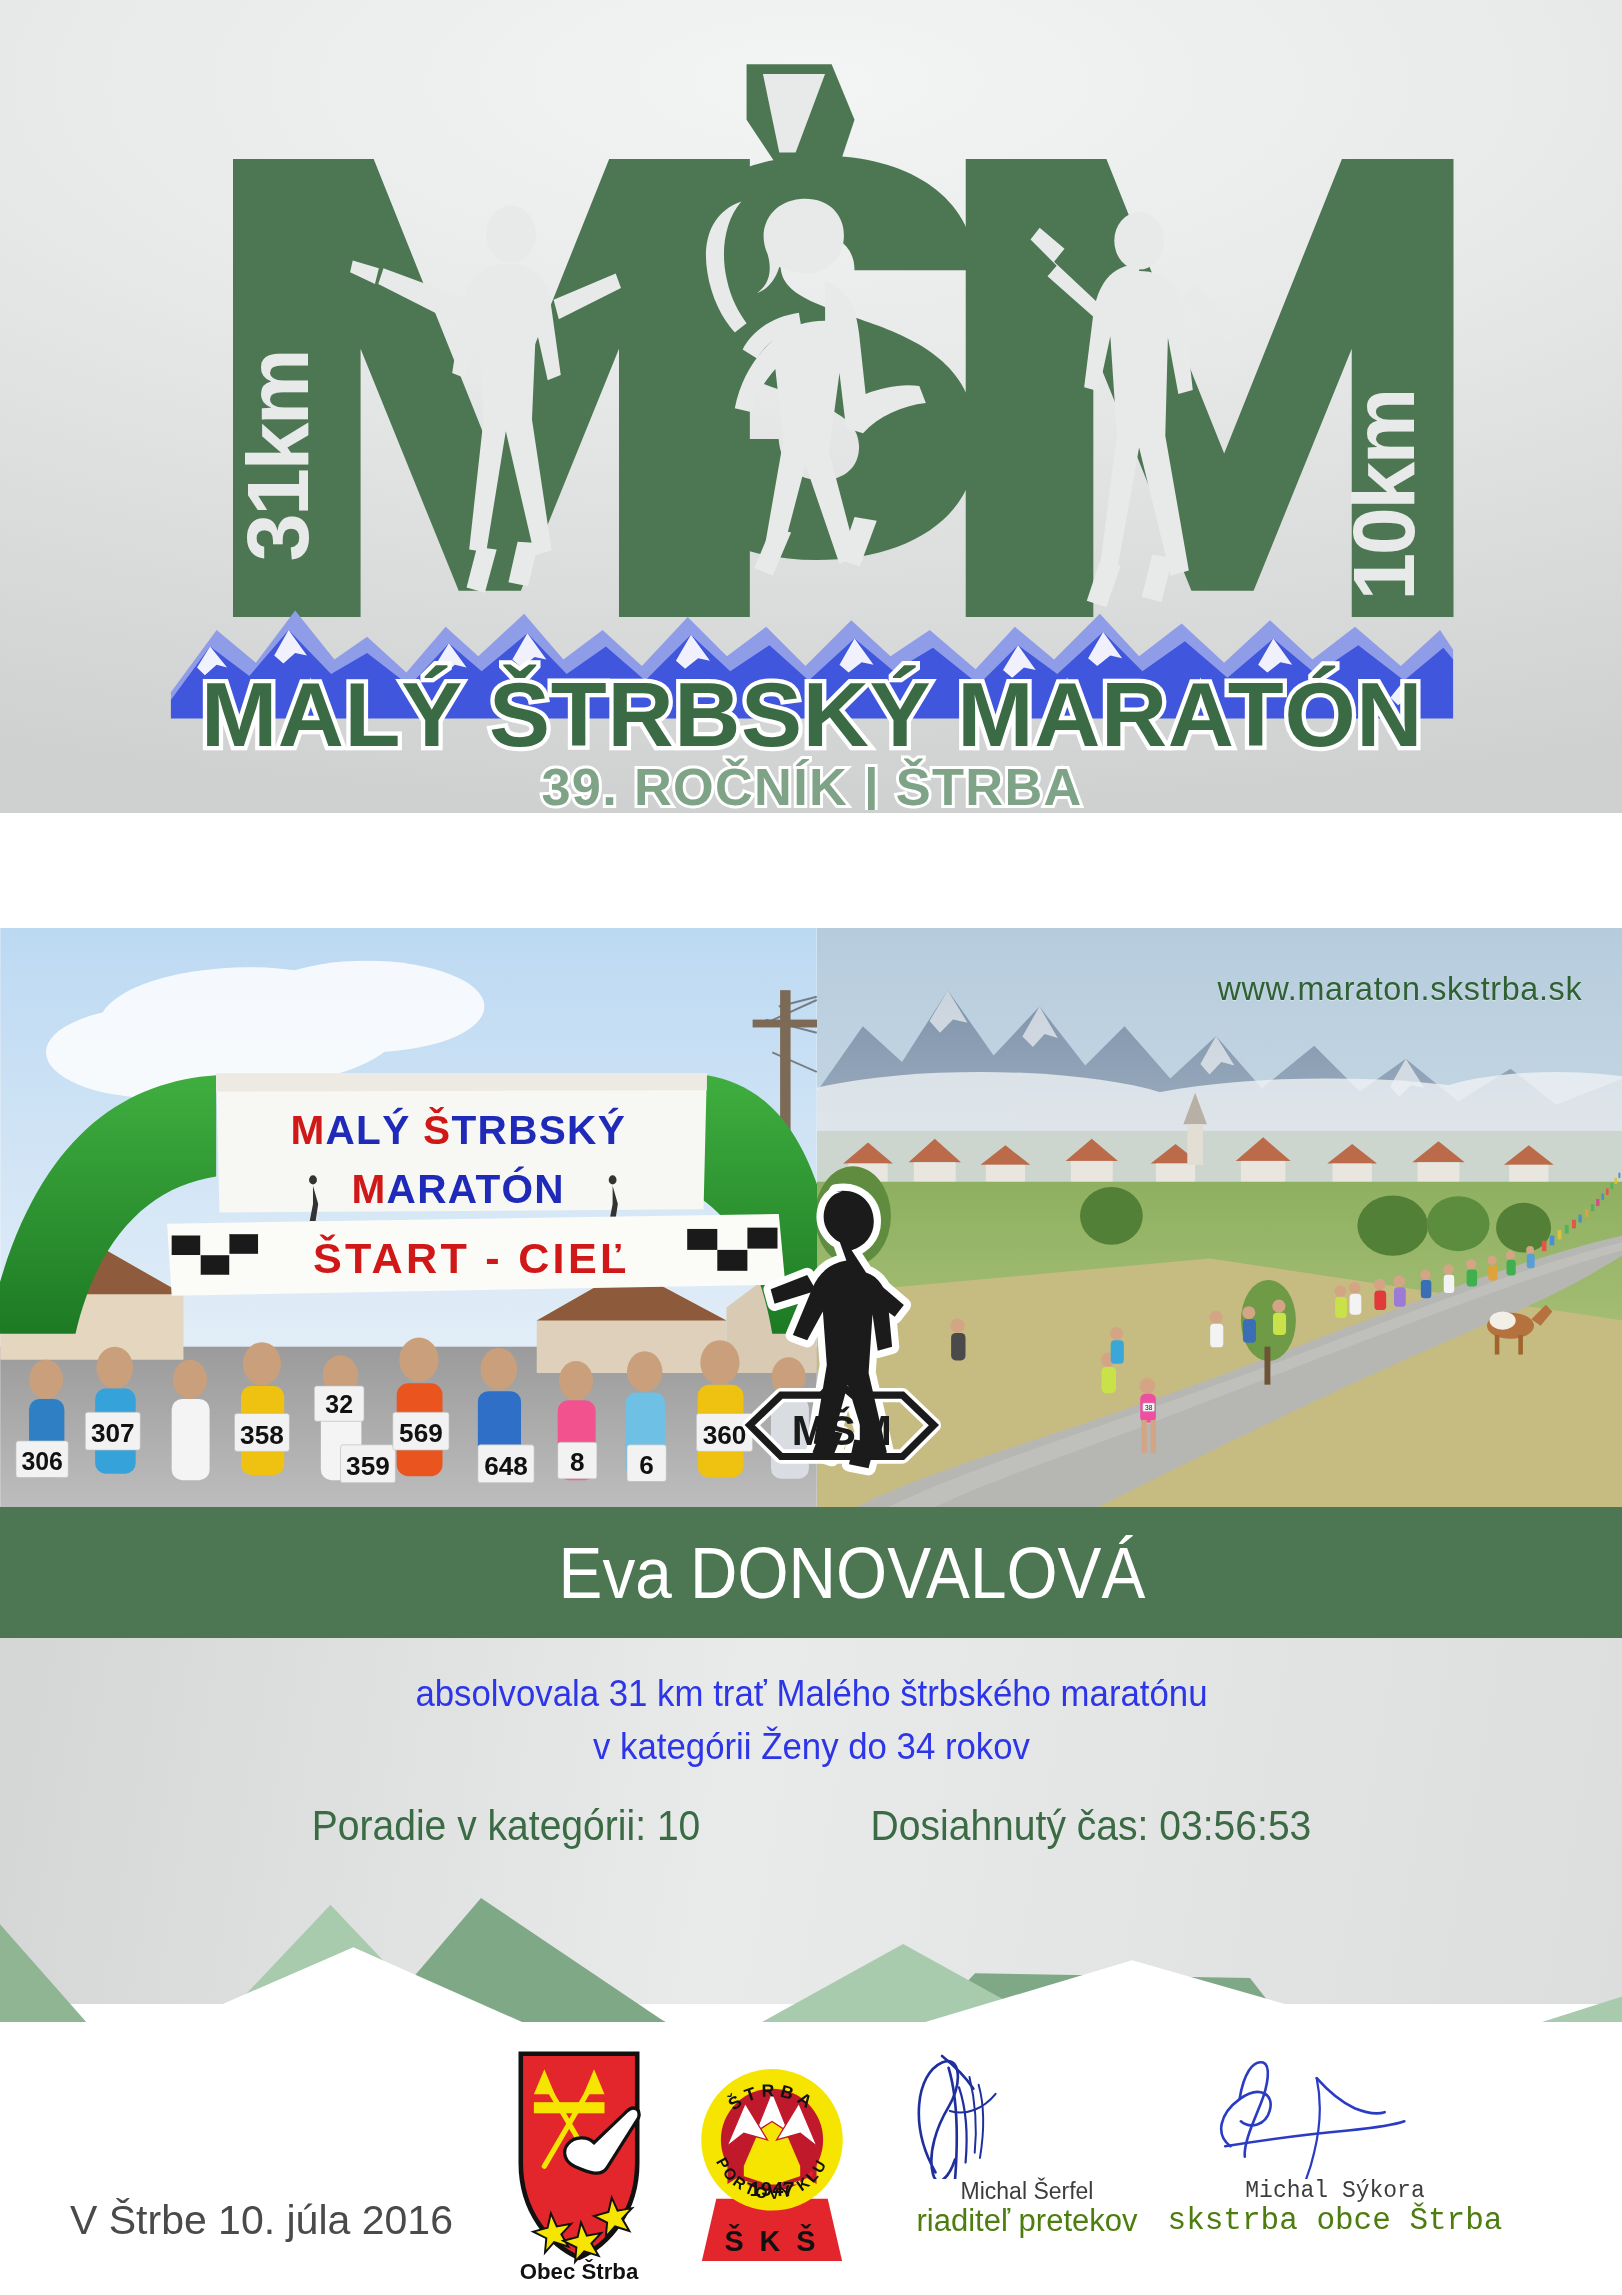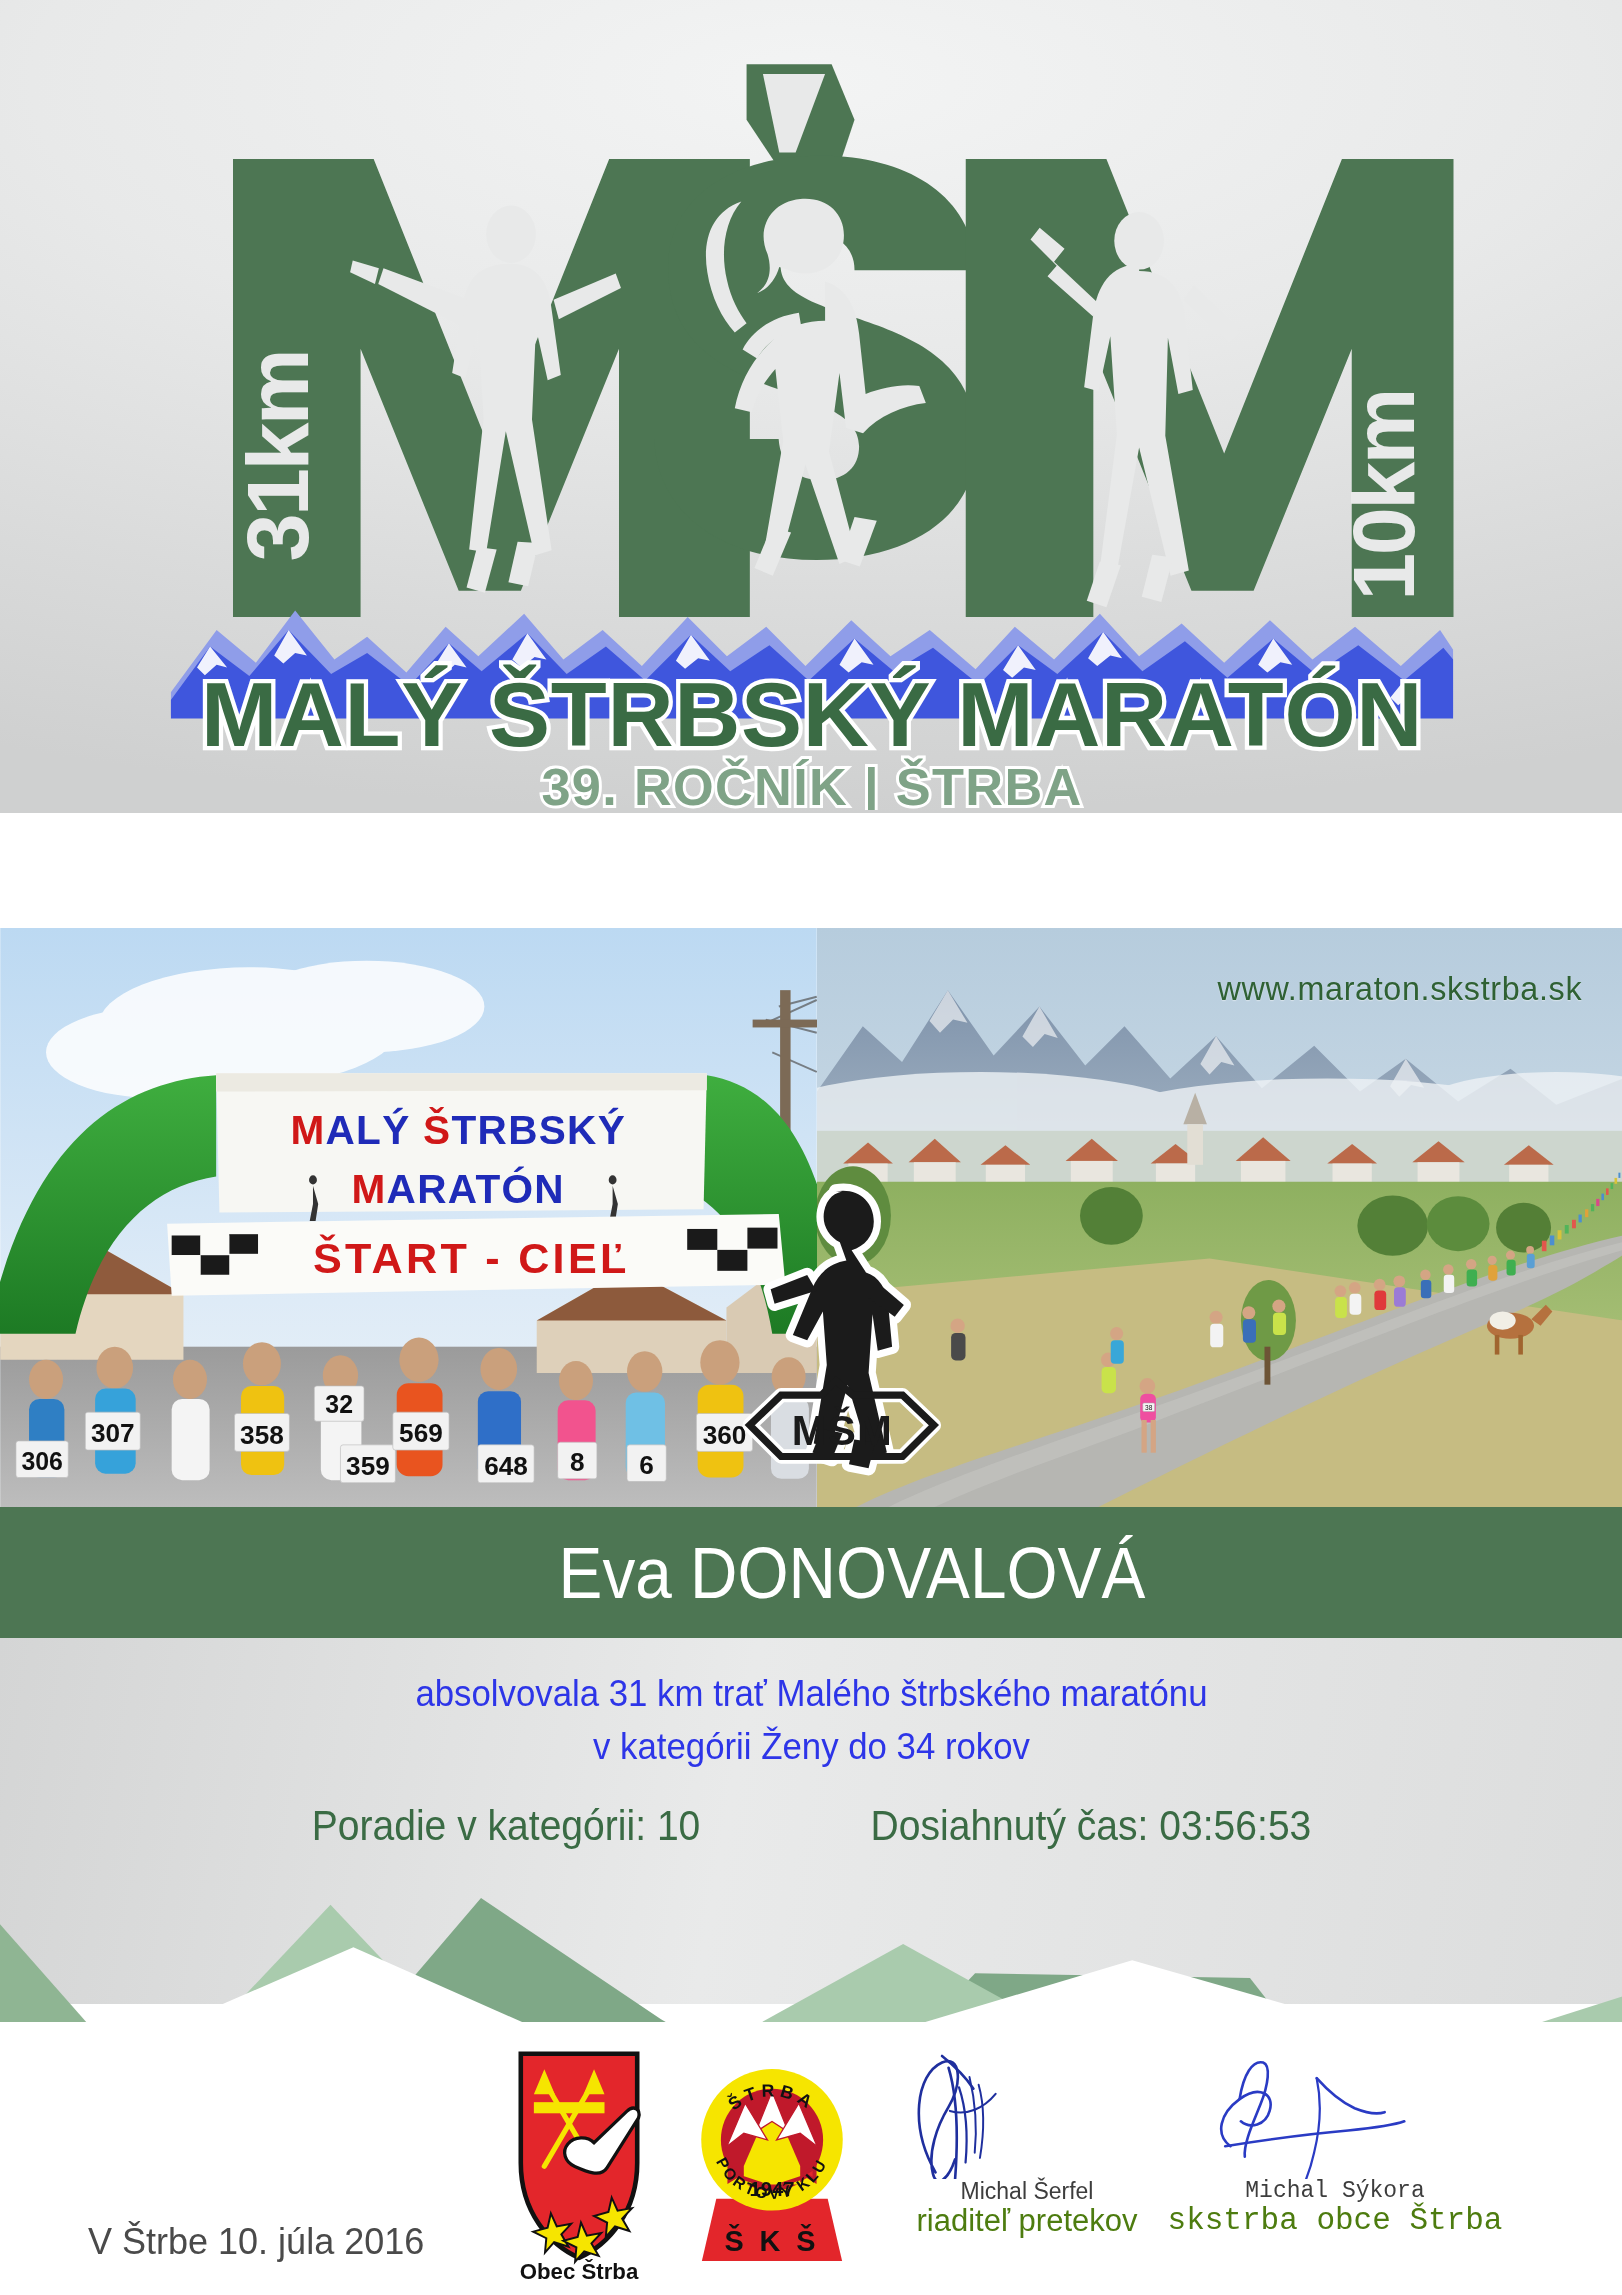--- a/index.html
+++ b/index.html
@@ -82,22 +82,22 @@
   .result-item{white-space:nowrap;}
 
   
   .mtn{position:absolute;left:0;top:1885px;width:1623px;height:216px;}
 
   
   .footer{
     position:absolute;left:0;top:2022px;width:1623px;height:274px;background:#ffffff;
   }
   .date{
-    position:absolute;left:88px;top:175px;
-    color:#4a4a4a;font-size:36px;white-space:nowrap;margin-top:24px;
+    position:absolute;left:70px;top:175px;
+    color:#4a4a4a;font-size:41px;white-space:nowrap;
   }
   .crest-obec{position:absolute;left:497px;top:2042px;width:164px;height:242px;}
   .crest-sks{position:absolute;left:690px;top:2035px;width:164px;height:249px;}
 
   .sig{position:absolute;text-align:center;width:366px;}
   .sig.dir{left:844px;top:2048px;}
   .sig.may{left:1152px;top:2048px;font-family:Liberation Mono, monospace;}
   .sig-svg{display:block;margin:0 auto;}
   .sig-name{color:#3d3d3d;font-size:23px;line-height:1.05;white-space:nowrap;}
   .sig-role{color:#4d7c0f;font-size:31px;line-height:1.15;white-space:nowrap;}

